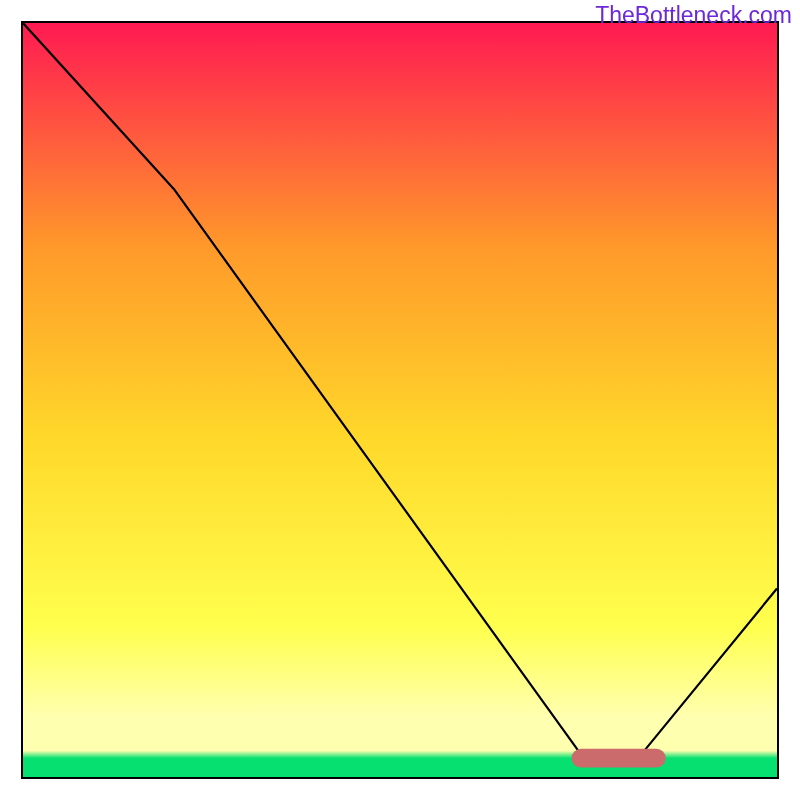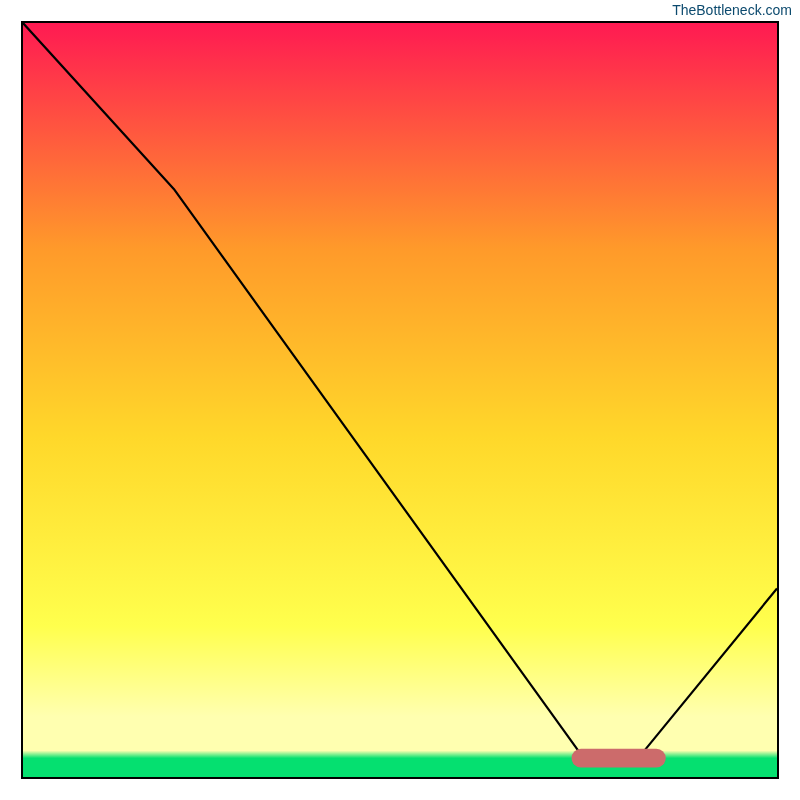--- a/index.html
+++ b/index.html
@@ -8,22 +8,22 @@
     width: 800px;
     height: 800px;
     position: relative;
     font-family: Arial, Helvetica, sans-serif;
     background: #fff;
   }
   .watermark {
     position: absolute;
     top: 2px;
     right: 8px;
-    font-size: 14px;
-    color: #0c4a6e;
+    font-size: 23px;
+    color: #6d28d9;
     font-weight: 500;
     letter-spacing: 0px;
     z-index: 10;
   }
   .plot-frame {
     position: absolute;
     left: 21px;
     top: 21px;
     width: 758px;   
     height: 758px;

